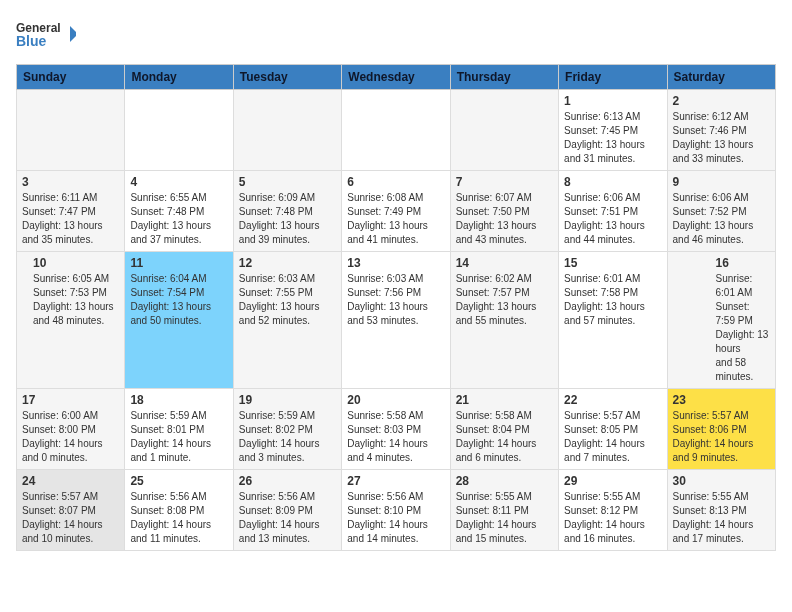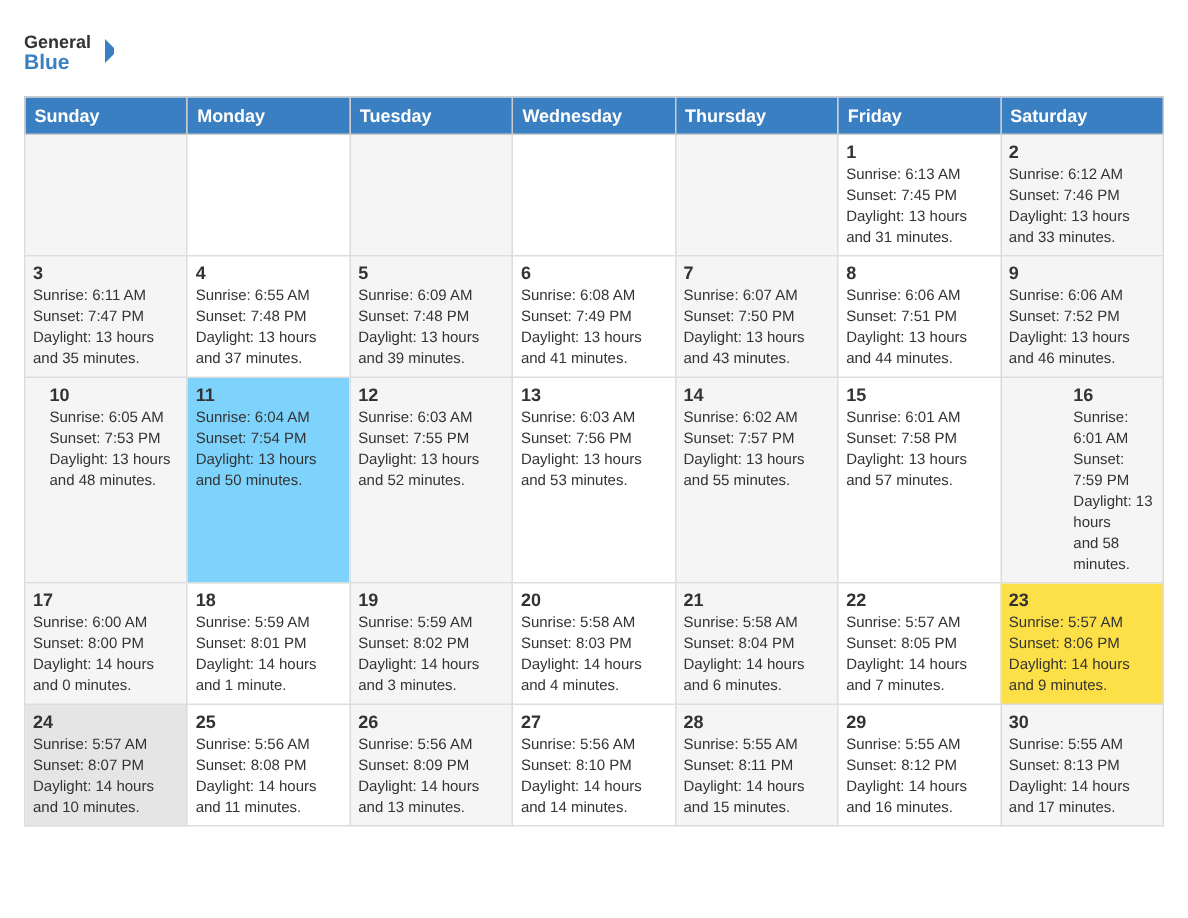--- a/index.html
+++ b/index.html
@@ -33,21 +33,21 @@
       font-size: 14px;
       color: #555;
     }
     table {
       width: 100%;
       border-collapse: collapse;
       table-layout: fixed;
     }
     th {
       background-color: #3a7fc1;
-      color: #ffffff;
+      color: #0f172a;
       text-align: left;
       padding: 5px 6px;
       font-size: 12px;
       font-weight: bold;
       border: 1px solid #ccc;
     }
     td {
       border: 1px solid #ddd;
       vertical-align: top;
       padding: 4px 5px;

